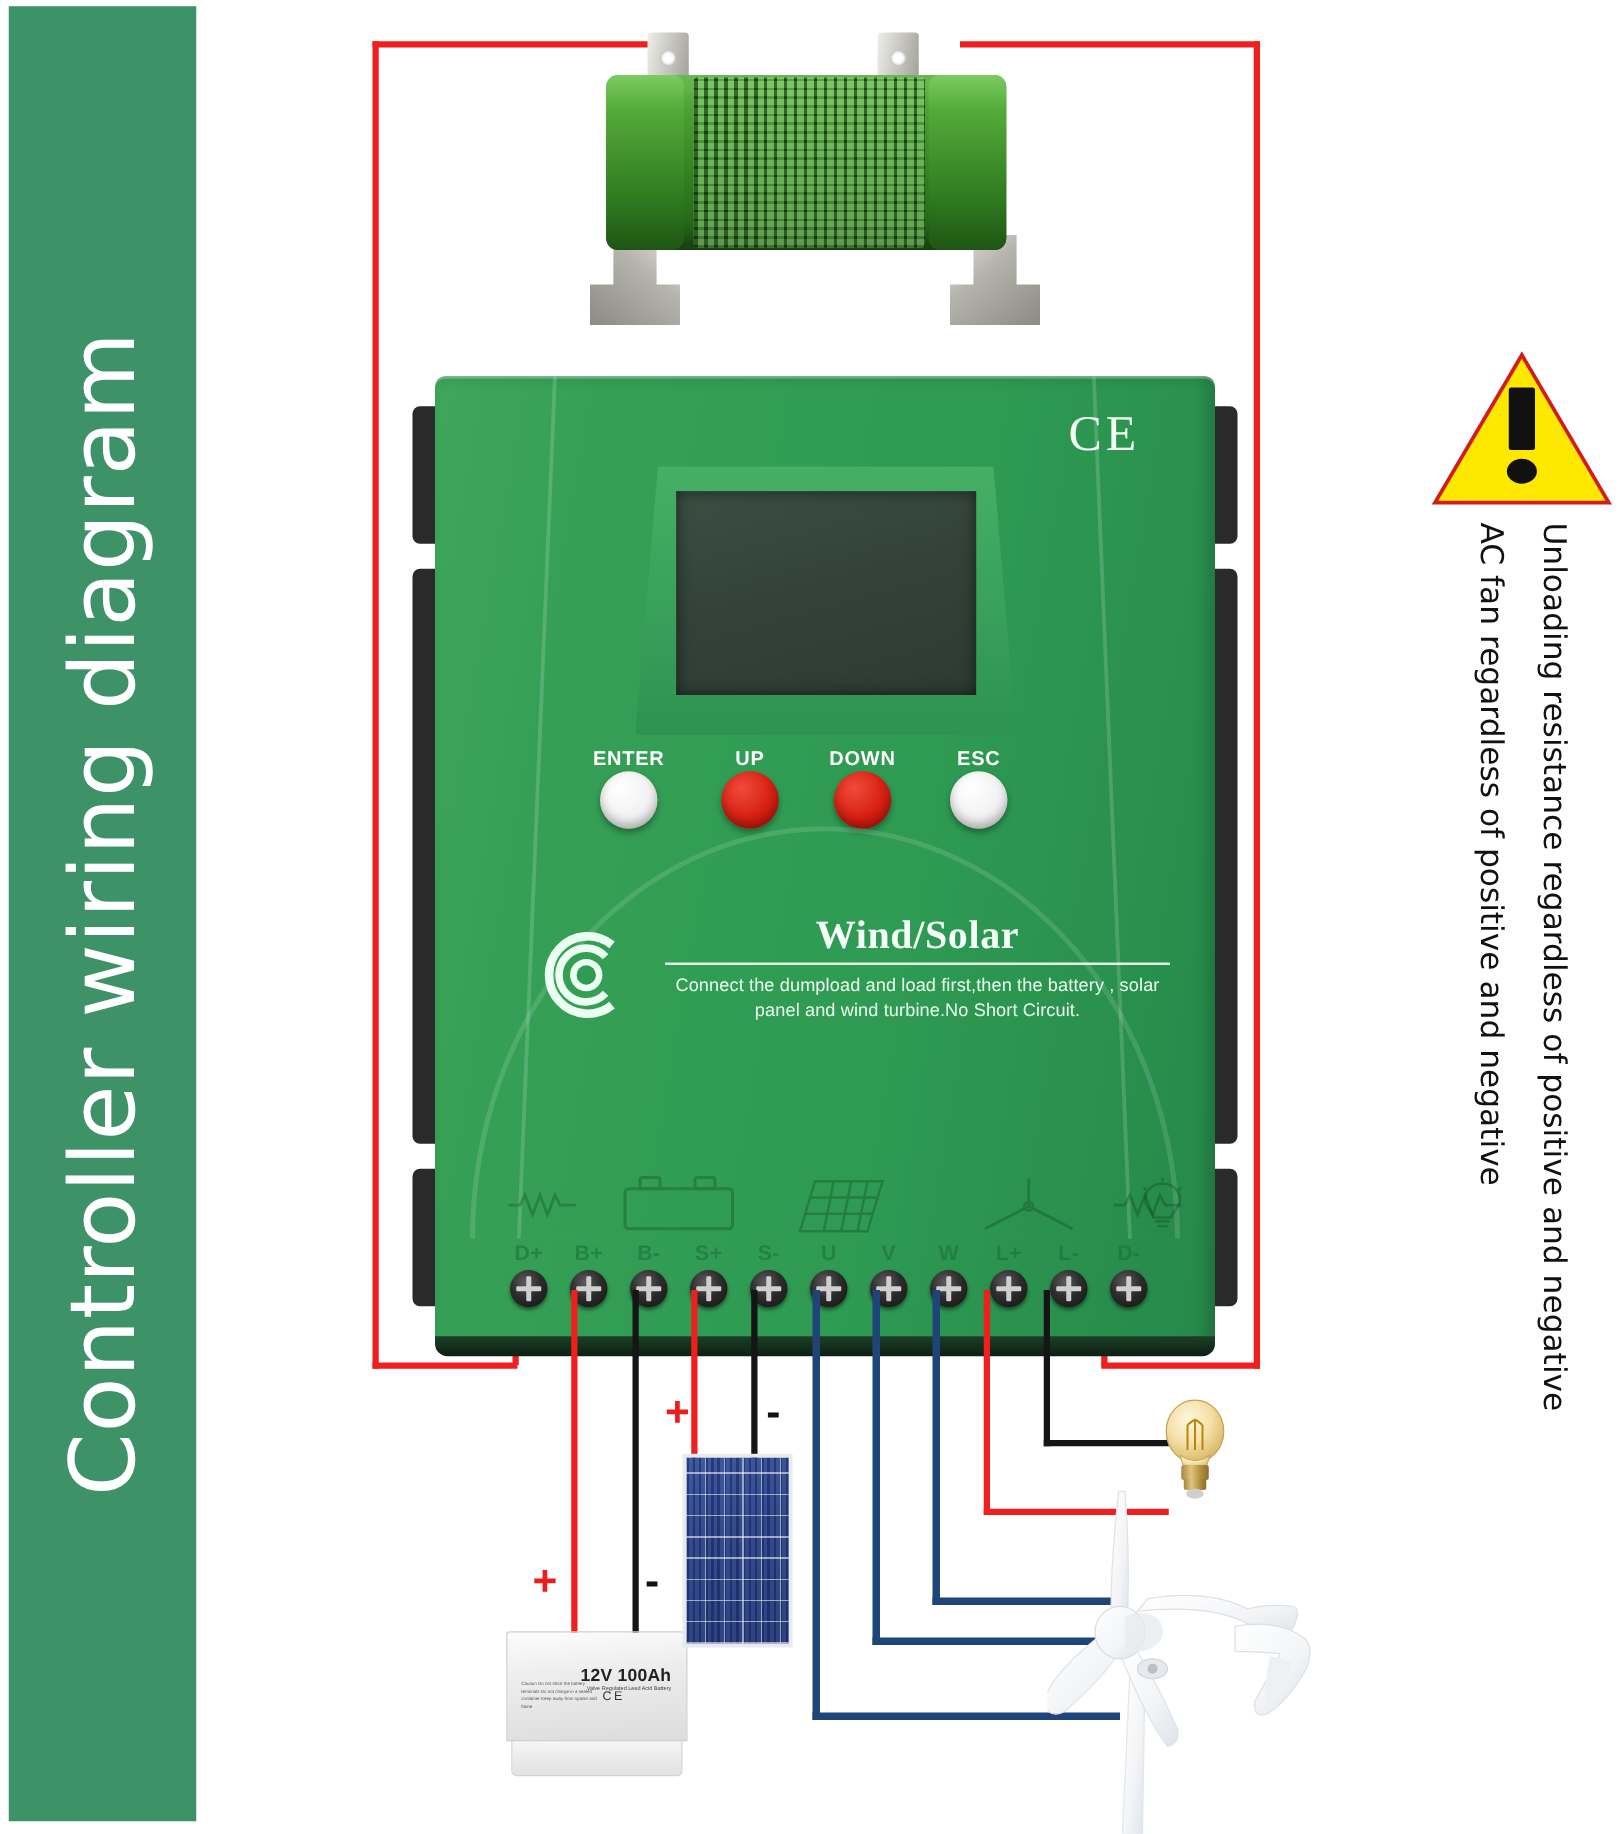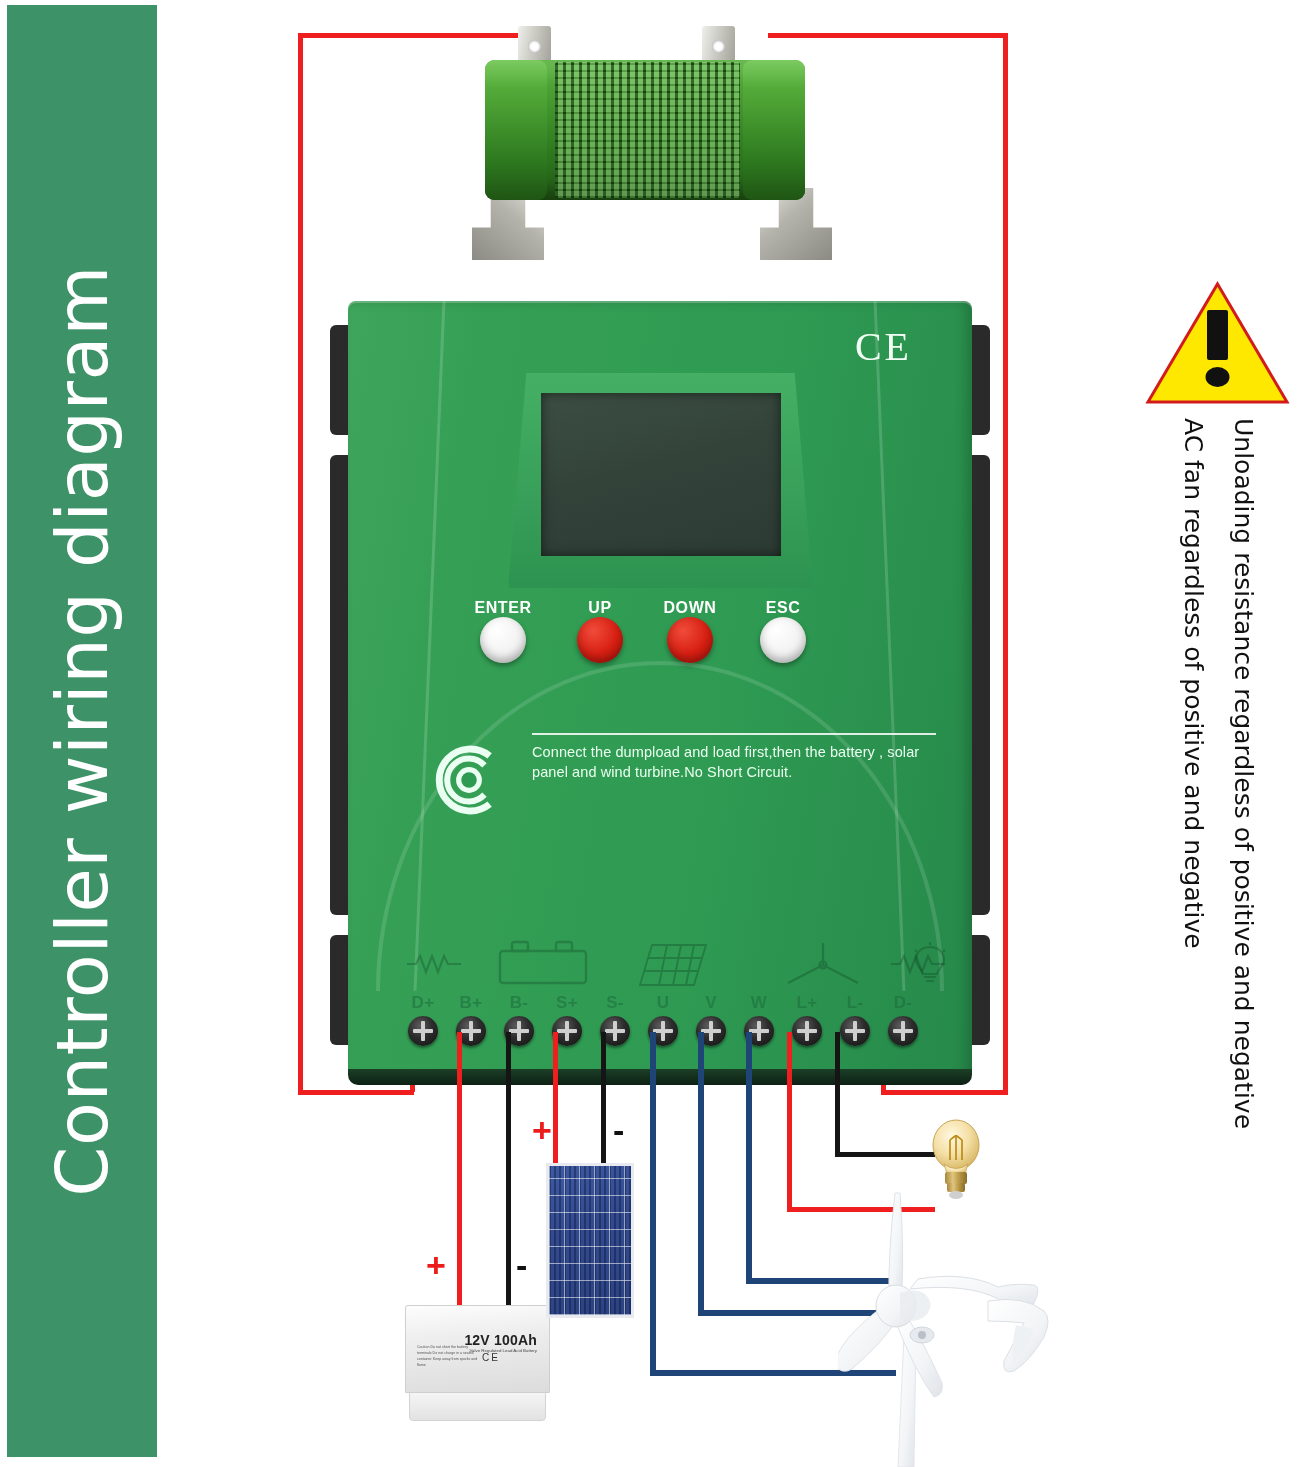--- a/index.html
+++ b/index.html
@@ -170,21 +170,21 @@
     font-family:"Liberation Serif", serif; font-size: 32px; font-weight:700;
     color:#f4fff7; text-align:center; letter-spacing:.5px;
   }
   .brand-rule { height:2px; background: rgba(255,255,255,.85); margin: 4px 0 3px 0; }
   .brand-line2 {
     font-family:"Liberation Serif", serif; font-size: 32px; font-weight:700;
     color:#f4fff7; text-align:center; letter-spacing:.3px; white-space: nowrap;
   }
   .brand-sub {
     margin-top: 8px; font-size: 14.5px; color:#eafff0; line-height:1.35;
-    font-family:"Liberation Sans", sans-serif; letter-spacing:.1px;
+    font-family:"Liberation Sans", sans-serif; letter-spacing:.1px;text-align:center;
   }
 
   
   .term-strip { position:absolute; left: 0; top: 618px; width: 624px; height: 164px; }
   .term-icons { position:absolute; left:0; top: 18px; width: 624px; height: 48px; }
   .t-icon {
     position:absolute; opacity:.30;
     font-family:"DejaVu Sans", sans-serif; color:#0d3d21;
   }
   .term-col { position:absolute; width: 44px; text-align:center; }
@@ -332,20 +332,21 @@
           <svg viewBox="0 0 100 100" width="86" height="86">
             <g fill="none" stroke="#eafff1" stroke-width="7">
               <path d="M74 22 A36 36 0 1 0 74 78" stroke-width="8"></path>
               <path d="M68 33 A25 25 0 1 0 68 67" stroke-width="7"></path>
             </g>
             <circle cx="50" cy="50" r="15" fill="#eafff1"></circle>
             <circle cx="50" cy="50" r="9" fill="#2e9a52"></circle>
           </svg>
         </div>
         <div class="brand-txt">
+          <div class="brand-line1">Wind/Solar</div>
           <div class="brand-rule"></div>
           <div class="brand-sub">Connect the dumpload and load first,then the battery , solar panel and wind turbine.No Short Circuit.</div>
         </div>
       </div>
 
       <div class="term-strip">
         <div class="term-icons">
 
           <span class="t-icon" style="left:58px; top:16px;">
             <svg width="56" height="22" viewBox="0 0 56 22" fill="none" stroke="#0d3d21" stroke-width="2.2">

